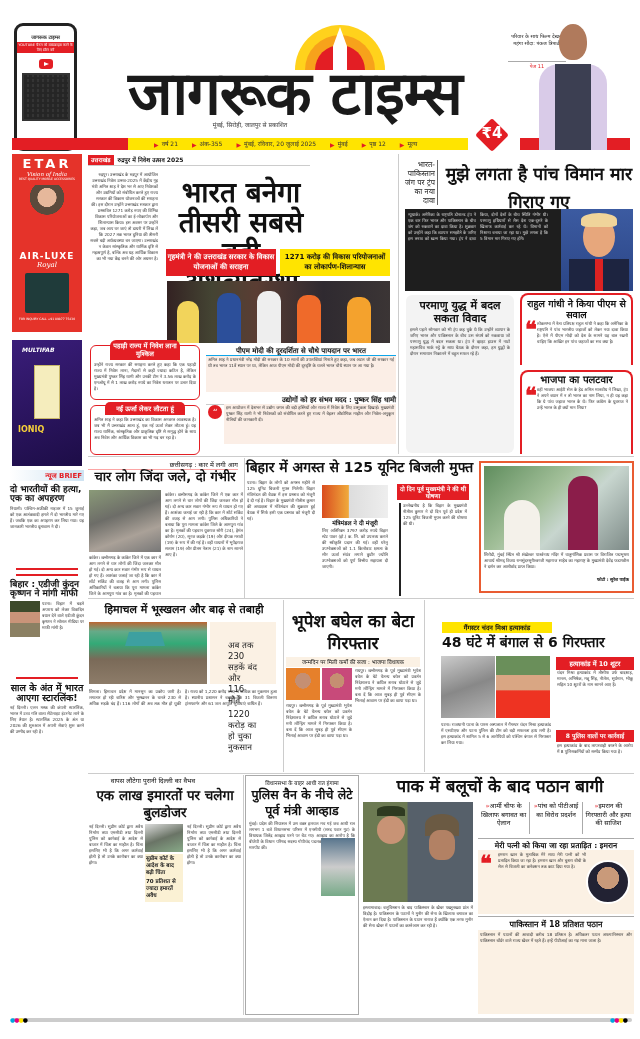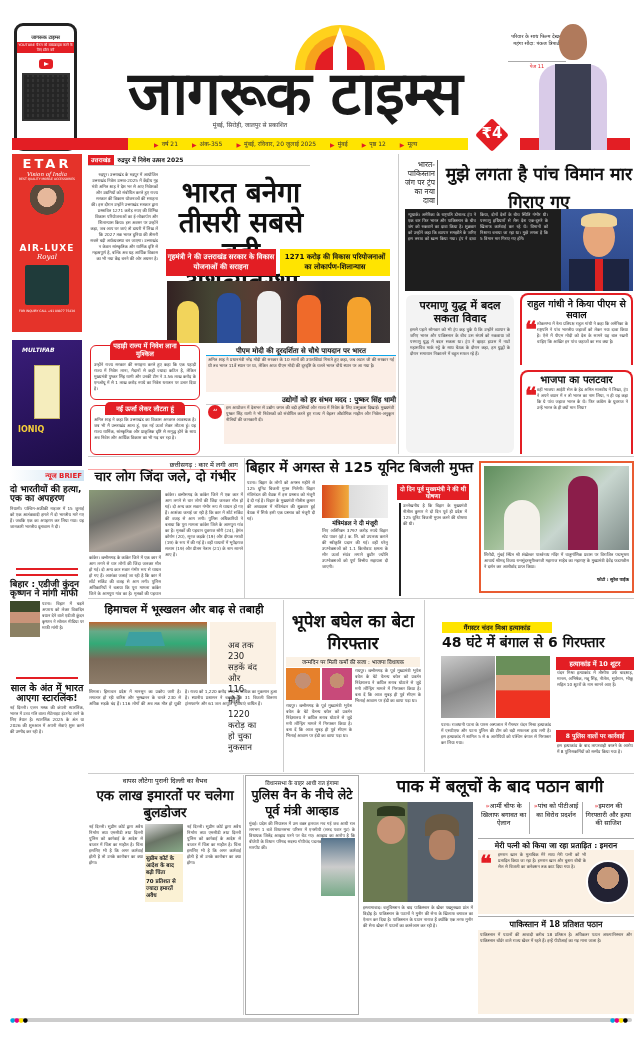--- a/index.html
+++ b/index.html
@@ -64,21 +64,21 @@
     <div style="position:absolute;left:4px;top:40px;width:68px;height:86px;border-radius:20px 20px 0 0;background:#d9cbe8"></div>
     <div style="position:absolute;left:20px;top:40px;width:36px;height:86px;background:#3c3f52"></div>
   </div>
 </div>
 
 <div class="abs" style="left:12px;top:154px;width:70px;height:178px;background:#e5332a;color:#fff;text-align:center;overflow:hidden">
   <div style="font-size:13px;font-weight:bold;letter-spacing:3px;margin-top:2px">ETAR</div>
   <div style="font-size:5.5px;font-style:italic;font-family:'DejaVu Serif',serif">Vision of India</div>
   <div style="font-size:3px">BEST QUALITY MOBILE ACCESSORIES</div>
   <div style="margin:4px auto 0;width:40px;height:50px;background:radial-gradient(circle at 50% 25%,#e6b89b 0 22%,#5a4a3c 23% 40%,#e5332a 41%)"></div>
-  <div style="font-size:9px;font-weight:bold;letter-spacing:1px;margin-top:8px">AIR-LUXE</div>
+  <div style="font-size:9px;font-weight:bold;letter-spacing:1px;margin-top:16px">AIR-LUXE</div>
   <div style="font-size:7px;font-style:italic;font-family:'DejaVu Serif',serif">Royal</div>
   <div style="margin:4px auto;width:44px;height:40px;background:#1f3b3a;border-radius:2px"></div>
   <div style="font-size:3px">FOR INQUIRY CALL +91 89877 75430</div>
 </div>
 <div class="abs" style="left:12px;top:340px;width:70px;height:126px;background:linear-gradient(160deg,#3a1d7a,#1d0d47);color:#fff;overflow:hidden">
   <div style="font-size:6px;font-style:italic;font-weight:bold;padding:6px 4px 0 10px">MULTIFAB</div>
   <div style="margin:12px auto 0;width:26px;height:54px;background:#f5edbd;border:1px solid #c9b86a"></div>
   <div style="font-size:8px;font-weight:bold;color:#f7d13a;padding:6px 6px 0">IONIQ</div>
 </div>
 
@@ -219,21 +219,21 @@
 <div class="abs photo" style="left:441px;top:656px;width:54px;height:62px;background:linear-gradient(160deg,#ccc,#888 50%,#b7b7b7)"></div>
 <div class="abs photo" style="left:496px;top:656px;width:54px;height:62px;background:linear-gradient(180deg,#6a8f5a 0 30%,#d9a683 31% 55%,#e32 56%)"></div>
 <div class="abs txt" style="left:441px;top:722px;width:110px;height:48px">पटना। राजधानी पटना के पारस अस्पताल में गैंगस्टर चंदन मिश्रा हत्याकांड में एसटीएफ और पटना पुलिस की टीम को बड़ी सफलता हाथ लगी है। इस हत्याकांड में शामिल 5 से 6 आरोपियों को पश्चिम बंगाल से गिरफ्तार कर लिया गया।</div>
 <div class="abs redbar" style="left:556px;top:657px;width:78px;font-size:6.5px;padding:2px">हत्याकांड में 10 शूटर</div>
 <div class="abs txt" style="left:557px;top:670px;width:76px;height:56px">चंदन मिश्रा हत्याकांड में तौसीफ उर्फ बादशाह, मानस, अभिषेक, मन्नू सिंह, नीलेश, सूर्यमान, भीकू सहित 10 शूटरों के नाम सामने आए हैं।</div>
 <div class="abs redbar" style="left:556px;top:730px;width:78px;font-size:6px;padding:2px">8 पुलिस वालों पर कार्रवाई</div>
 <div class="abs txt" style="left:557px;top:743px;width:76px;height:28px">इस हत्याकांड के बाद लापरवाही बरतने के आरोप में 8 पुलिसकर्मियों को सस्पेंड किया गया है।</div>
 
 <div class="hline" style="left:88px;top:773px;width:546px"></div>
 
-<div class="abs" style="left:90px;top:776px;width:150px;font-size:6.5px;text-align:center">वापस लौटेगा पुरानी दिल्ली का वैभव</div>
+<div class="abs" style="left:78px;top:776px;width:150px;font-size:6.5px;text-align:center">वापस लौटेगा पुरानी दिल्ली का वैभव</div>
 <div class="abs hd" style="left:90px;top:787px;width:150px;font-size:13.5px;line-height:17px;text-align:center;font-weight:bold">एक लाख इमारतों पर चलेगा बुलडोजर</div>
 <div class="abs txt" style="left:89px;top:824px;width:54px;height:190px">नई दिल्ली। सुप्रीम कोर्ट द्वारा अवैध निर्माण तथा एमसीडी तथा दिल्ली पुलिस को कार्रवाई के आदेश से बाजार में चिंता का माहौल है। चिंता इसलिए भी है कि अगर कार्रवाई होती है तो उनके कारोबार का क्या होगा।</div>
 <div class="abs photo" style="left:145px;top:824px;width:38px;height:28px;background:linear-gradient(160deg,#ddd,#6a7466 50%,#8a8)"></div>
 <div class="abs" style="left:145px;top:854px;width:38px;height:48px;background:#fbf1d4;font-size:5.5px;font-weight:bold;line-height:7px;padding:1px">
   <div style="color:#222">सुप्रीम कोर्ट के आदेश के बाद बढ़ी चिंता</div>
   <div style="color:#222;margin-top:2px">70 प्रतिशत से ज्यादा इमारतें अवैध</div>
 </div>
 <div class="abs txt" style="left:187px;top:824px;width:54px;height:190px">नई दिल्ली। सुप्रीम कोर्ट द्वारा अवैध निर्माण तथा एमसीडी तथा दिल्ली पुलिस को कार्रवाई के आदेश से बाजार में चिंता का माहौल है। चिंता इसलिए भी है कि अगर कार्रवाई होती है तो उनके कारोबार का क्या होगा।</div>
 <div class="vline" style="left:243px;top:775px;height:240px"></div>
 

